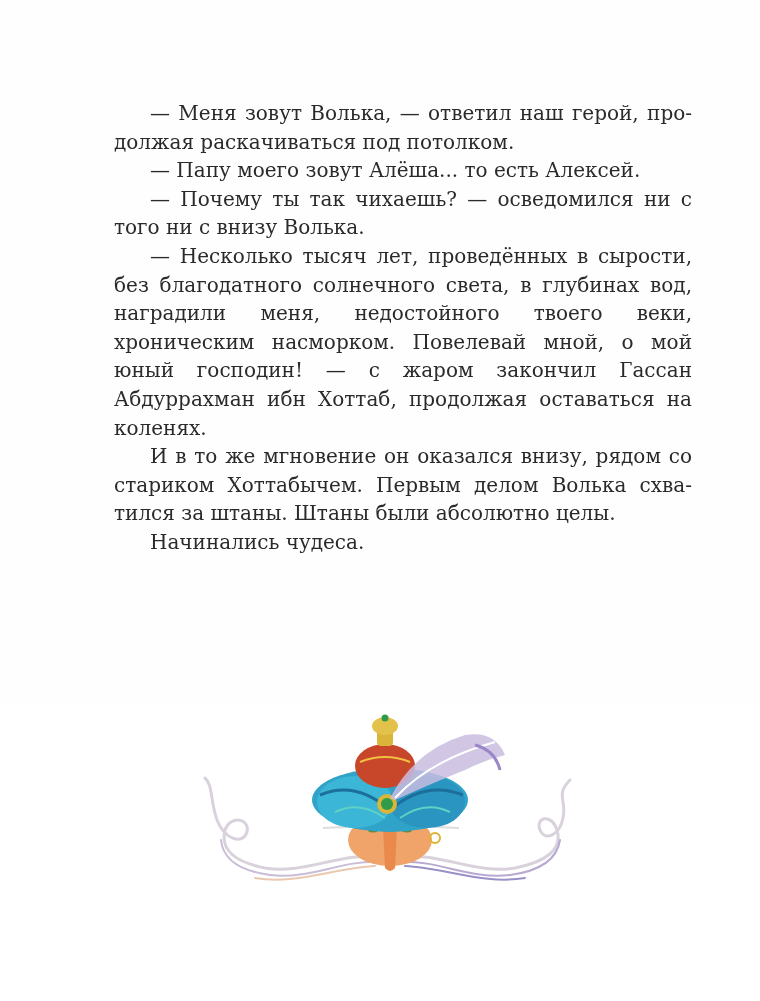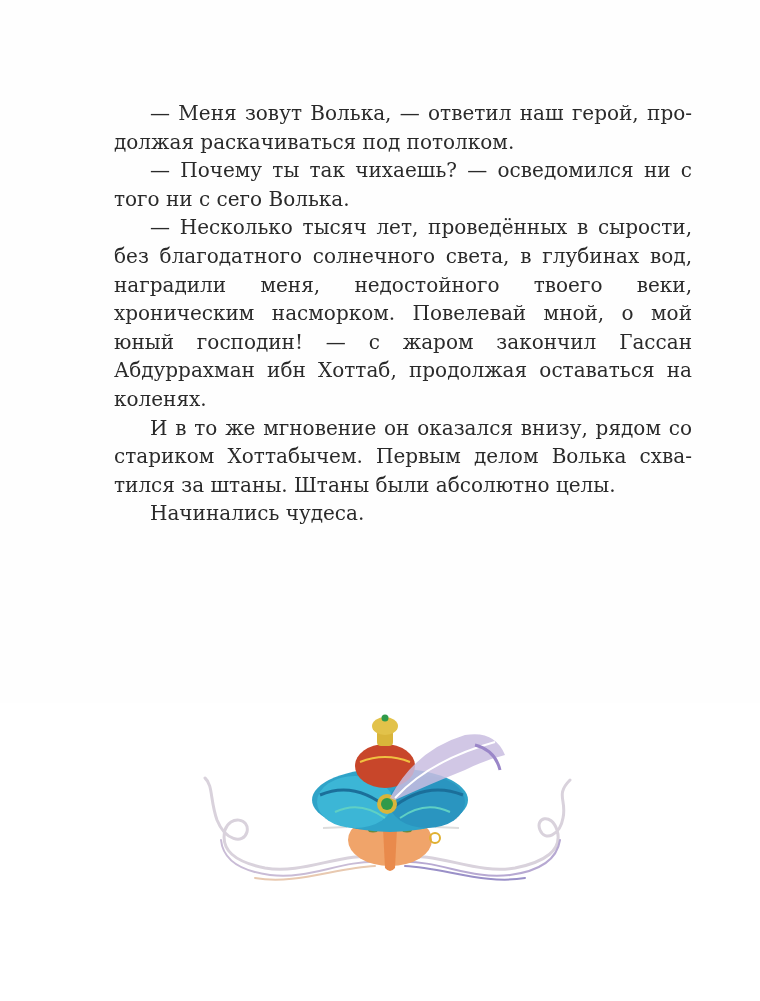--- a/index.html
+++ b/index.html
@@ -12,21 +12,22 @@
   }
   .para { margin: 0; text-align: justify; text-indent: 36px; hyphens: manual; }
   .illustration { position: absolute; left: 195px; top: 700px; width: 390px; height: 200px; }
 </style>
 </head>
 <body>
 
 <div class="page">
   <div class="text-block">
     <p class="para">— Меня зовут Волька, — ответил наш герой, про­должая раскачиваться под потолком.</p>
-    <p class="para">— Почему ты так чихаешь? — осведомился ни с того ни с сего Волька.</p>
+    <p class="para">— Папу моего зовут Алёша... то есть Алексей.</p>
+    <p class="para">— Почему ты так чихаешь? — осведомился ни с того ни с внизу Волька.</p>
     <p class="para">— Несколько тысяч лет, проведённых в сырости, без благодатного солнечного света, в глубинах вод, на­градили меня, недостойного твоего веки, хроническим насморком. Повелевай мной, о мой юный господин! — с жаром закончил Гассан Абдуррахман ибн Хоттаб, продолжая оставаться на коленях.</p>
     <p class="para">И в то же мгновение он оказался внизу, рядом со стариком Хоттабычем. Первым делом Волька схва­тился за штаны. Штаны были абсолютно целы.</p>
     <p class="para">Начинались чудеса.</p>
   </div>
 
   <svg class="illustration" viewBox="0 0 390 200" xmlns="http://www.w3.org/2000/svg">
 
     <g fill="none" stroke="#d9d2dc" stroke-width="3" stroke-linecap="round">
       <path d="M185 158 C150 150, 110 175, 70 168 C40 162, 25 150, 30 130 C35 115, 55 118, 52 132 C48 145, 30 140, 22 120 C15 100, 18 85, 10 78"></path>
       <path d="M185 162 C145 160, 115 180, 75 175 C45 171, 28 160, 26 140" stroke="#c9bcd6" stroke-width="2"></path>

